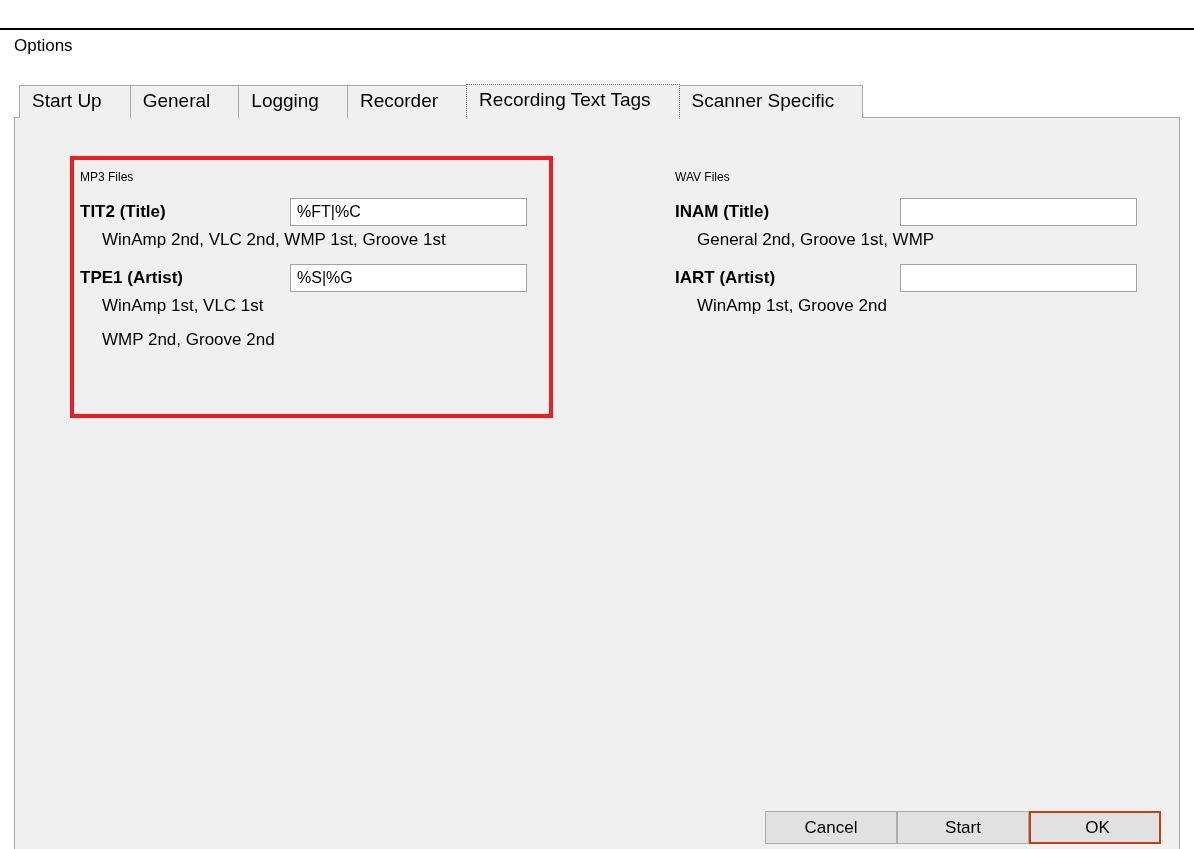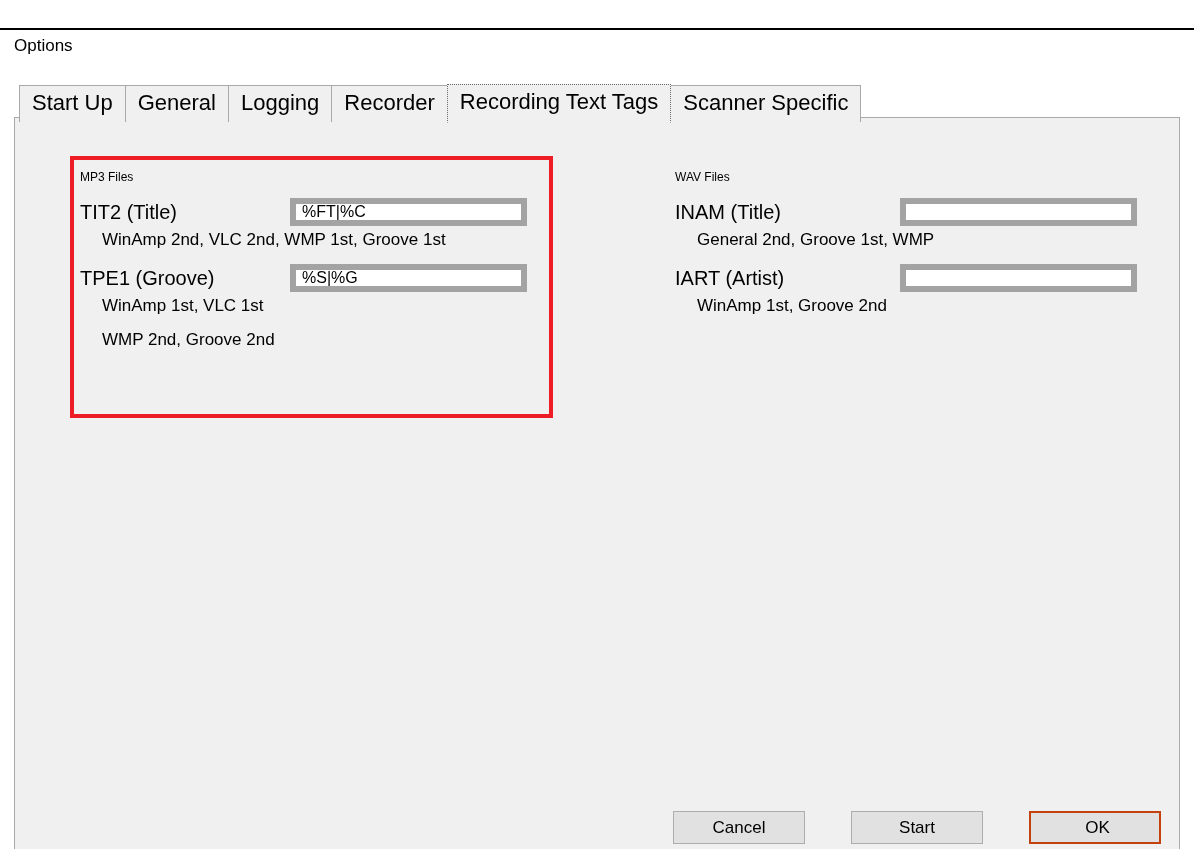--- a/index.html
+++ b/index.html
@@ -32,24 +32,24 @@
   .tabstrip {
     display: flex;
     align-items: flex-end;
     padding-left: 5px;
     position: relative;
     z-index: 2;
   }
   .tab {
     border: 1px solid #a9a9a9;
     border-bottom: none;
-    padding: 4px 12px 6px 12px;
+    padding: 4px 28px 6px 12px;
     background: #f0f0f0;
     margin-right: -1px;
-    font-size: 22px;
+    font-size: 19px;
     cursor: default;
     position: relative;
   }
   .tab.active {
     background: #f0f0f0;
     border: 1px dotted #6a6a6a;
     border-bottom: 1px solid #f0f0f0;
     z-index: 3;
     margin-bottom: -1px;
     padding-bottom: 7px;
@@ -87,46 +87,46 @@
     margin-bottom: 14px;
   }
 
   .field-row {
     display: flex;
     align-items: center;
     margin-bottom: 4px;
   }
   .field-row .lbl {
     width: 210px;
-    font-size: 20px;
+    font-size: 17px;
+    font-weight: bold;
   }
   .col-right .field-row .lbl {
     width: 225px;
   }
   .field-row input[type=text] {
     width: 237px;
     height: 28px;
-    border: 6px solid #a3a3a3;
+    border: 1px solid #a3a3a3;
     background: #fff;
     font-family: inherit;
     font-size: 16px;
     padding: 1px 6px;
   }
   .hint {
     font-size: 17px;
     padding-left: 22px;
     margin-bottom: 14px;
   }
 
   
   .button-row {
     position: absolute;
     right: 18px; bottom: 16px;
     display: flex;
-    gap: 46px;
   }
   .btn {
     width: 132px; height: 33px;
     background: #e1e1e1;
     border: 1px solid #adadad;
     font-family: inherit;
     font-size: 17px;
     color: #000;
     cursor: default;
   }
@@ -160,21 +160,21 @@
         <div class="col col-left">
           <div class="section-head">MP3 Files</div>
 
           <div class="field-row">
             <span class="lbl">TIT2 (Title)</span>
             <input type="text" value="%FT|%C" style="">
           </div>
           <div class="hint">WinAmp 2nd, VLC 2nd, WMP 1st, Groove 1st</div>
 
           <div class="field-row">
-            <span class="lbl">TPE1 (Groove)</span>
+            <span class="lbl">TPE1 (Artist)</span>
             <input type="text" value="%S|%G" style="">
           </div>
           <div class="hint">WinAmp 1st, VLC 1st</div>
 
           <div class="hint">WMP 2nd, Groove 2nd</div>
         </div>
 
         <div class="col col-right">
           <div class="section-head">WAV Files</div>
 

